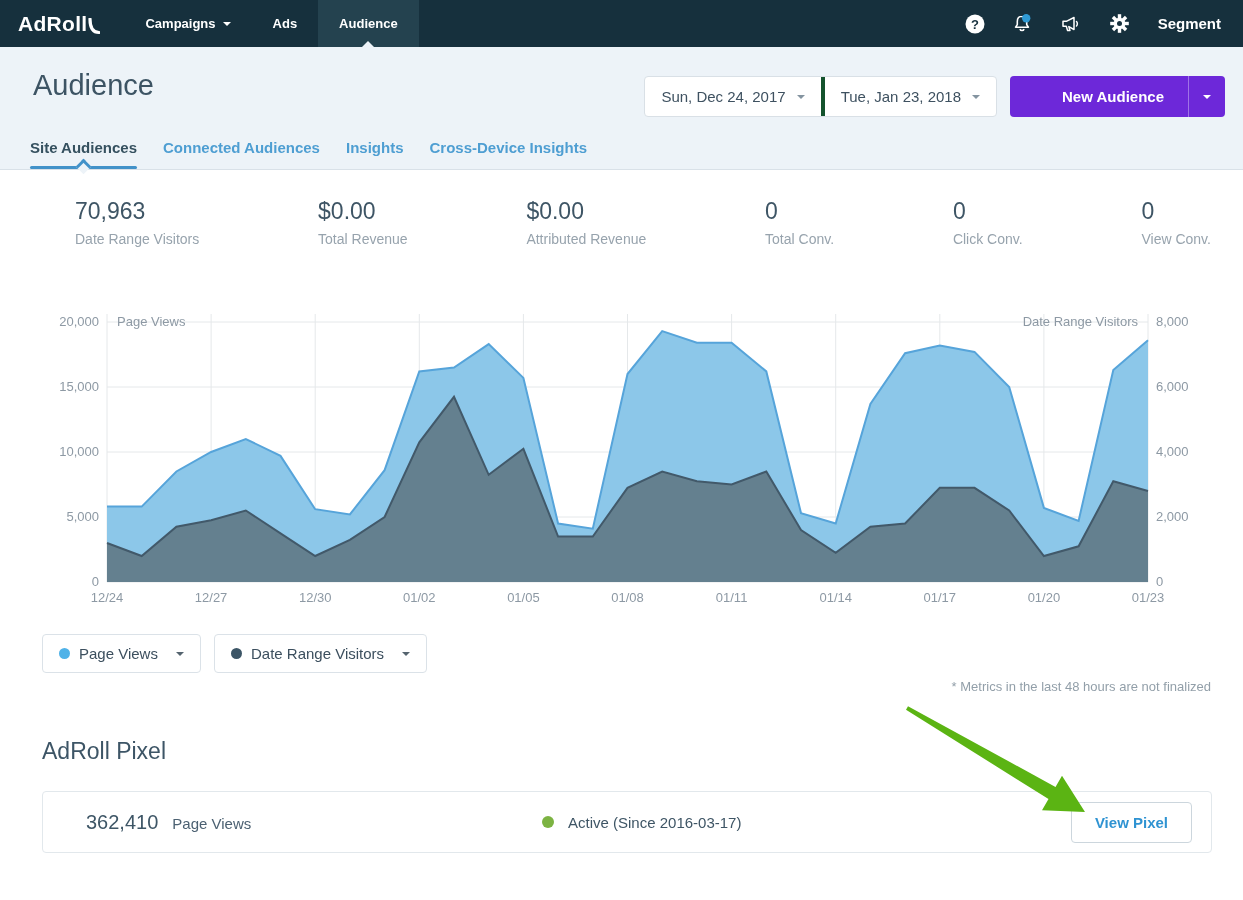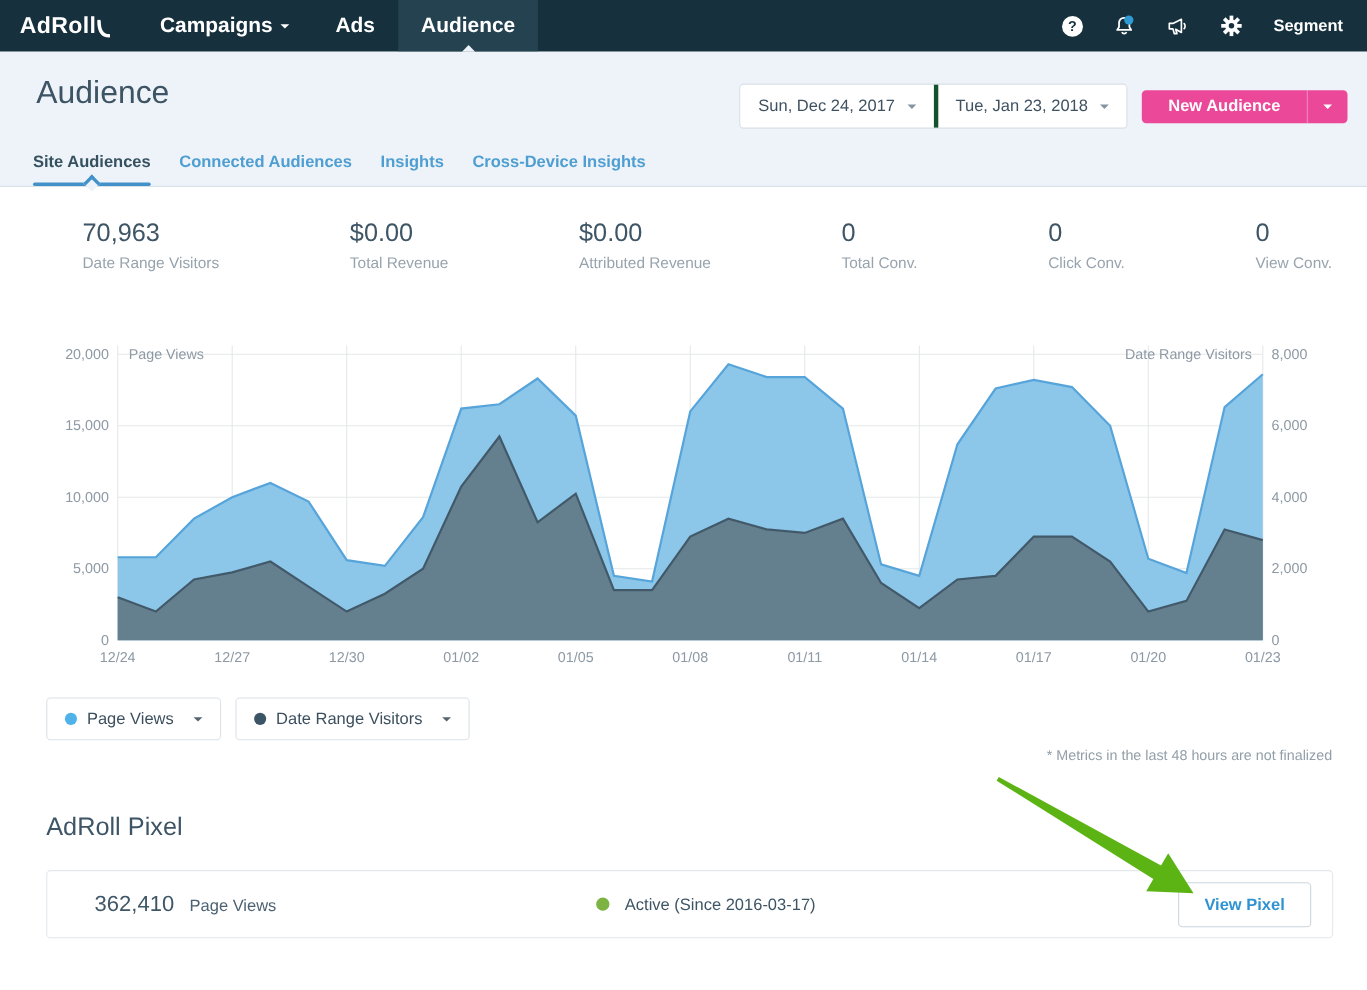--- a/index.html
+++ b/index.html
@@ -8,41 +8,41 @@
     font-family:"Liberation Sans","DejaVu Sans",sans-serif;
     background:#ffffff; color:#3e5565; overflow:hidden; position:relative;
   }
 
   
   .topnav { height:47px; background:#16303d; display:flex; align-items:stretch; }
   .logo-wrap { display:flex; align-items:center; padding:0 24px 0 18px; }
   .logo-text { color:#fff; font-size:21px; font-weight:700; letter-spacing:.3px; }
   .logo-curl { margin-left:1px; margin-top:6px; }
   .nav-item { position:relative; display:flex; align-items:center; gap:7px; padding:0 21px;
-              color:#fff; font-size:19px; font-weight:600; cursor:pointer; }
+              color:#fff; font-size:13px; font-weight:600; cursor:pointer; }
   .nav-item.active { background:#24424f; }
   .nav-item.active::after { content:""; position:absolute; left:50%; bottom:0; margin-left:-6px;
               border-left:6px solid transparent; border-right:6px solid transparent;
               border-bottom:6px solid #edf3f8; }
   .caret { width:0; height:0; border-left:4px solid transparent; border-right:4px solid transparent;
            border-top:4px solid currentColor; display:inline-block; }
   .nav-right { margin-left:auto; display:flex; align-items:center; padding-right:22px; }
   .nav-icon { margin:0 13px; display:flex; align-items:center; cursor:pointer; }
   .segment { color:#fff; font-size:15px; font-weight:600; margin-left:15px; cursor:pointer; }
 
   
   .header { background:#edf3f8; height:123px; position:relative; border-bottom:1px solid #d9e1e8; }
   .page-title { position:absolute; left:33px; top:22px; font-size:29px; font-weight:400; color:#3d5464; }
   .controls { position:absolute; right:18px; top:29px; display:flex; align-items:center; }
   .date-group { display:flex; background:#fff; border:1px solid #d9e0e6; border-radius:4px; height:41px; }
   .date-cell { padding:0 16px; display:flex; align-items:center; gap:11px; font-size:15px; color:#3e5160; cursor:pointer; }
   .date-cell + .date-cell { border-left:4px solid #14532d; }
   .date-cell .caret { color:#8494a0; }
-  .btn-new { display:flex; height:30px; border-radius:4px; overflow:hidden; background:#ec4899;
-             color:#fff; margin-left:13px; cursor:pointer; }
+  .btn-new { display:flex; height:41px; border-radius:4px; overflow:hidden; background:#6d28d9;
+             color:#fff; margin-left:13px; cursor:pointer;padding-left:28px; }
   .btn-new-main { padding:0 24px; font-size:15px; font-weight:700; display:flex; align-items:center; }
   .btn-new-caret { width:37px; border-left:1px solid rgba(255,255,255,.35); display:flex;
                    align-items:center; justify-content:center; }
   .tabs { position:absolute; bottom:0; left:30px; display:flex; gap:26px; }
   .tab { position:relative; padding-bottom:13px; font-size:15px; font-weight:700; color:#4e9ed2; cursor:pointer; }
   .tab.active { color:#35505f; }
   .tab.active::before { content:""; position:absolute; left:0; right:0; bottom:0; height:3px;
                         background:#4292c9; border-radius:2px; }
   .tab.active::after { content:""; position:absolute; left:50%; bottom:-3px; margin-left:-5px;
                        width:8px; height:8px; background:#edf3f8; border-top:3px solid #4292c9;

